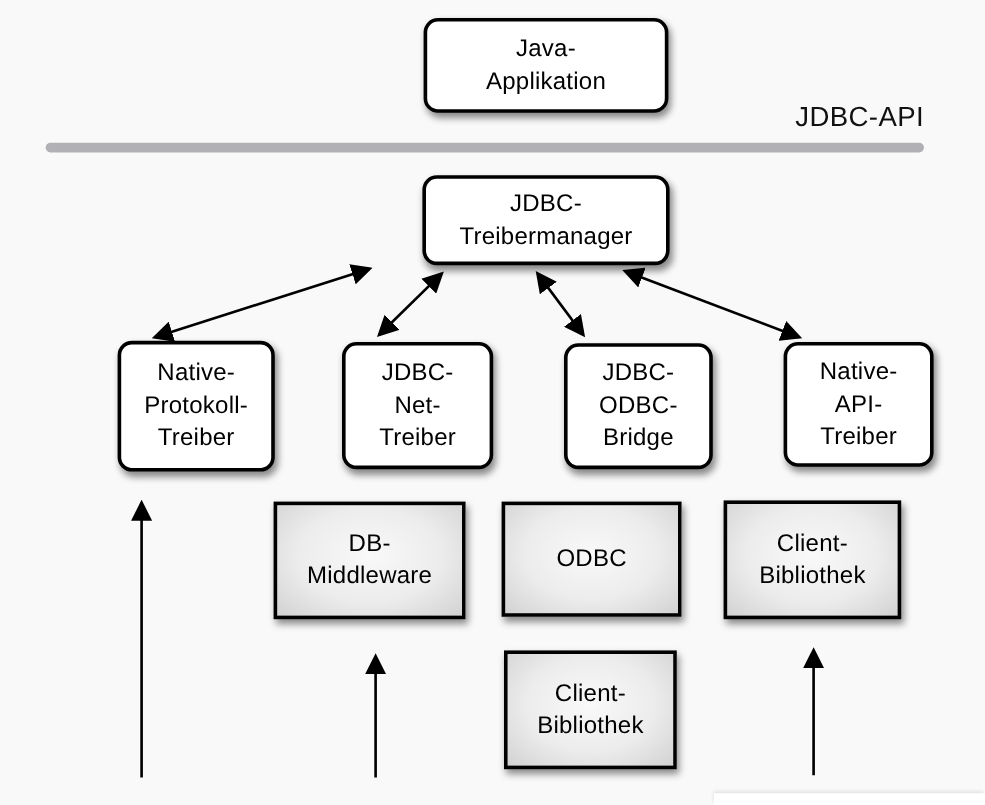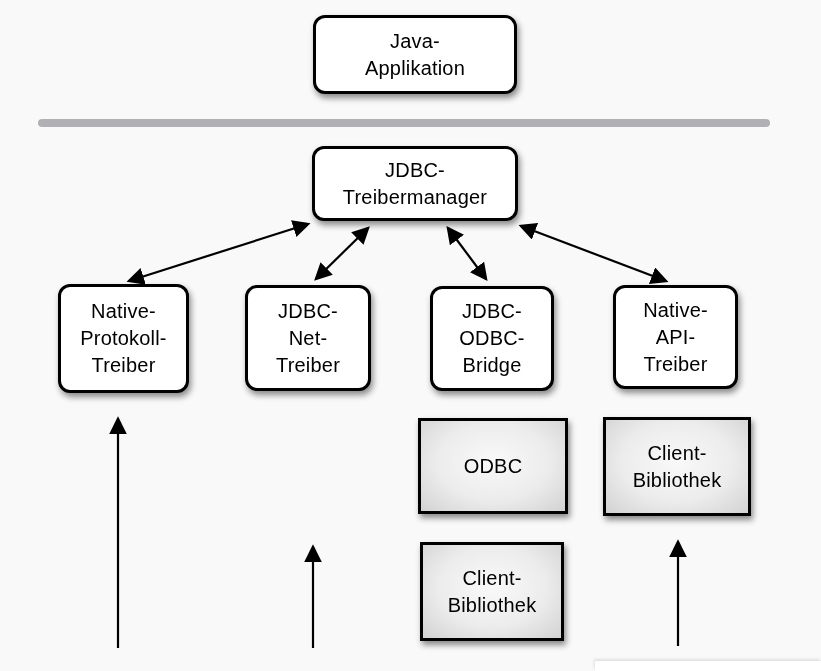--- a/index.html
+++ b/index.html
@@ -24,20 +24,21 @@
     font-size:20px;
     line-height:27px;
     white-space:pre-line;
     letter-spacing:0.2px;
   }
   .node-rounded{
     background:#ffffff;
     border:3.5px solid #000;
     border-radius:12px;
     box-shadow:2px 4px 6px rgba(0,0,0,0.45);
+    margin-left:40px;
   }
   .node-gray{
     background:radial-gradient(ellipse at 50% 45%, #f9f9f9 0%, #ececec 55%, #d2d2d2 100%);
     border:3.5px solid #000;
     box-shadow:2px 4px 6px rgba(0,0,0,0.45);
   }
   .divider{
     position:absolute;
     left:38px;top:119px;
     width:732px;height:8px;
@@ -69,20 +70,21 @@
 </head>
 <body>
 
 <div class="canvas">
 
   <div class="node node-rounded" style="left:313px;top:15px;width:204px;height:79px;">
     <span>Java-
 Applikation</span>
   </div>
 
+  <div class="api-label">JDBC-API</div>
   <div class="divider"></div>
 
   <div class="node node-rounded" style="left:312px;top:146px;width:206px;height:75px;">
     <span>JDBC-
 Treibermanager</span>
   </div>
 
   <div class="node node-rounded" style="left:58px;top:284px;width:131px;height:109px;">
     <span>Native-
 Protokoll-
@@ -100,20 +102,24 @@
 ODBC-
 Bridge</span>
   </div>
 
   <div class="node node-rounded" style="left:613px;top:285px;width:125px;height:104px;">
     <span>Native-
 API-
 Treiber</span>
   </div>
 
+  <div class="node node-gray" style="left:228px;top:418px;width:160px;height:98px;">
+    <span>DB-
+Middleware</span>
+  </div>
 
   <div class="node node-gray" style="left:418px;top:418px;width:150px;height:96px;text-align:right;">
     <span>ODBC</span>
   </div>
 
   <div class="node node-gray" style="left:603px;top:417px;width:148px;height:99px;">
     <span>Client-
 Bibliothek</span>
   </div>
 

